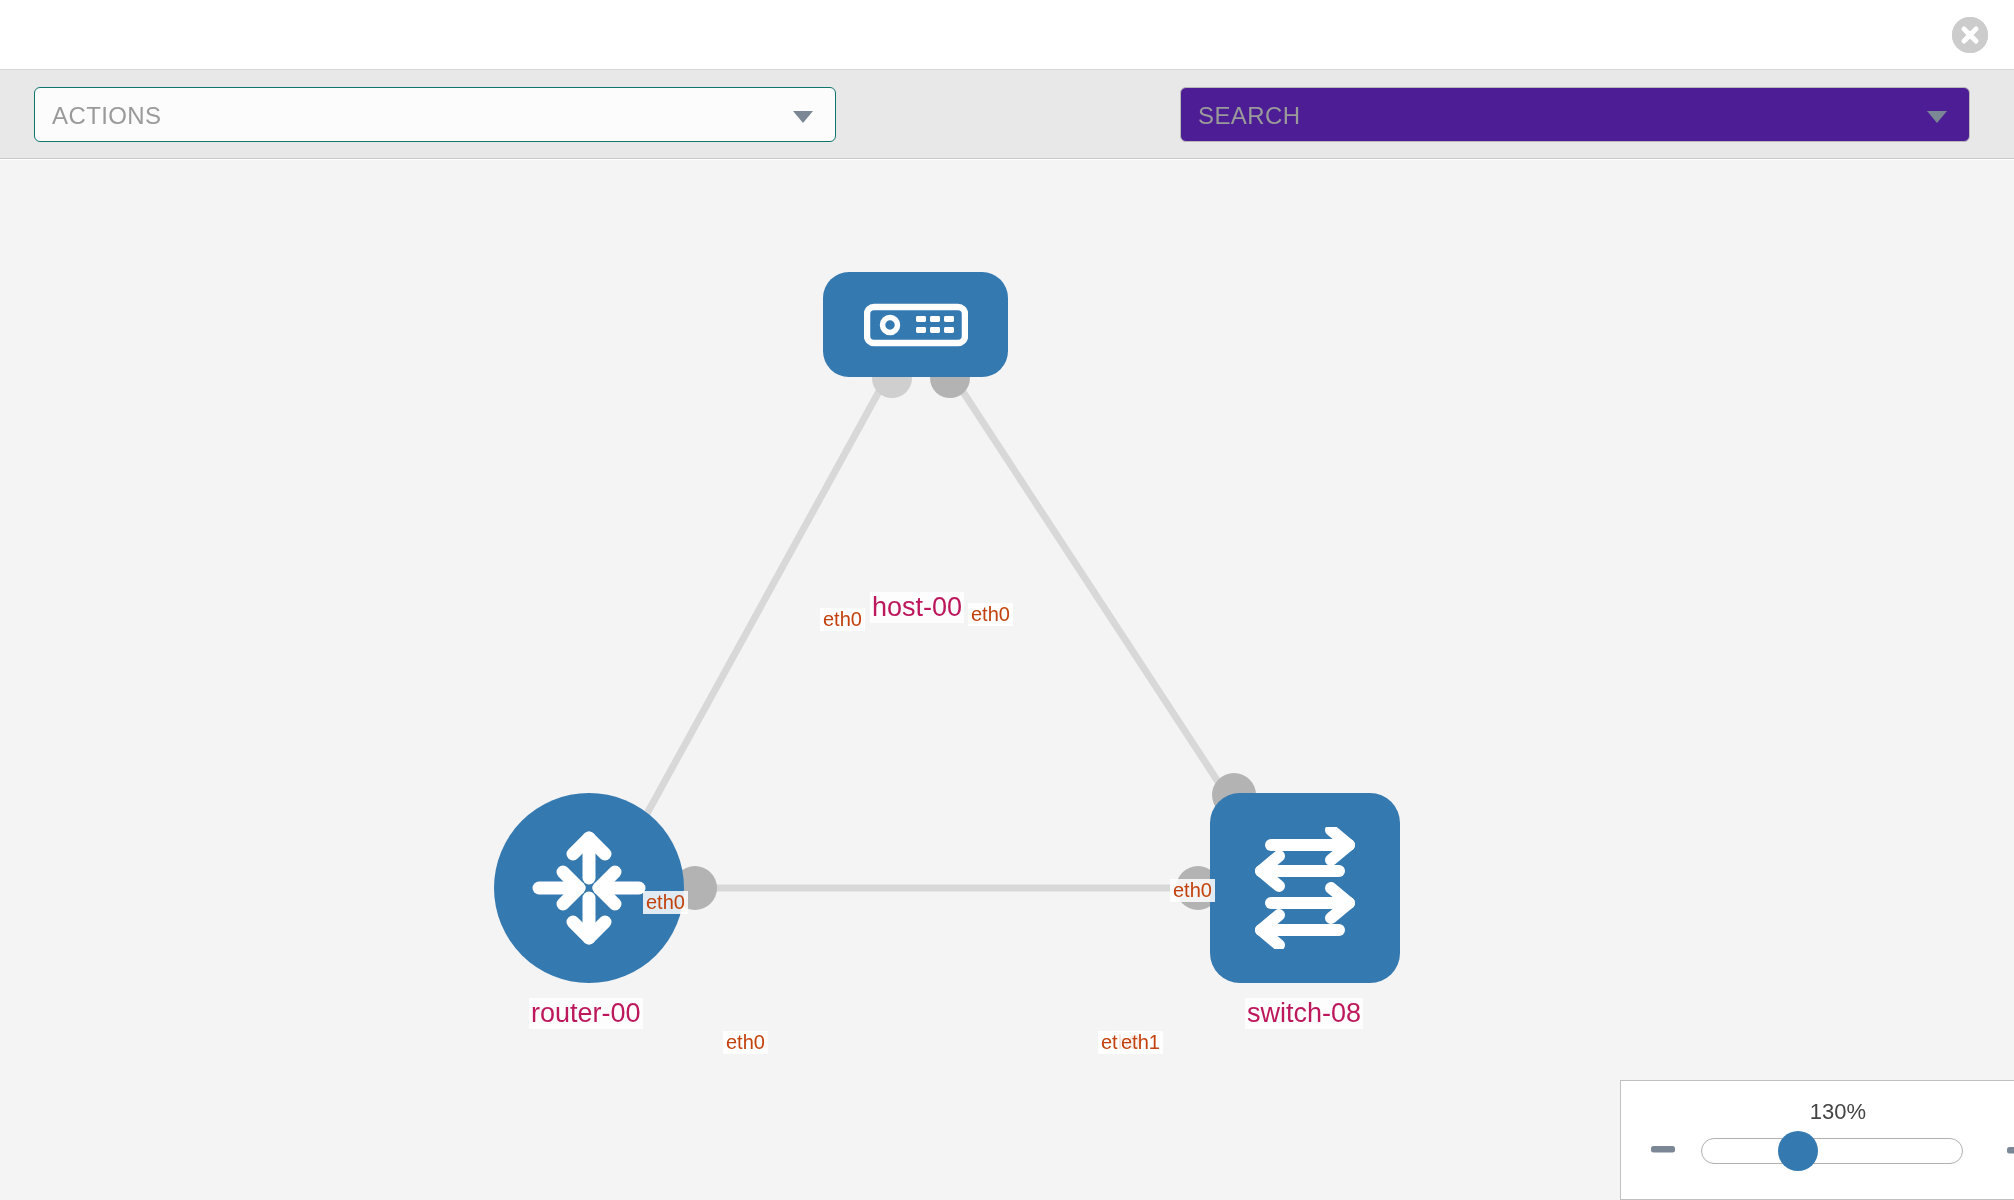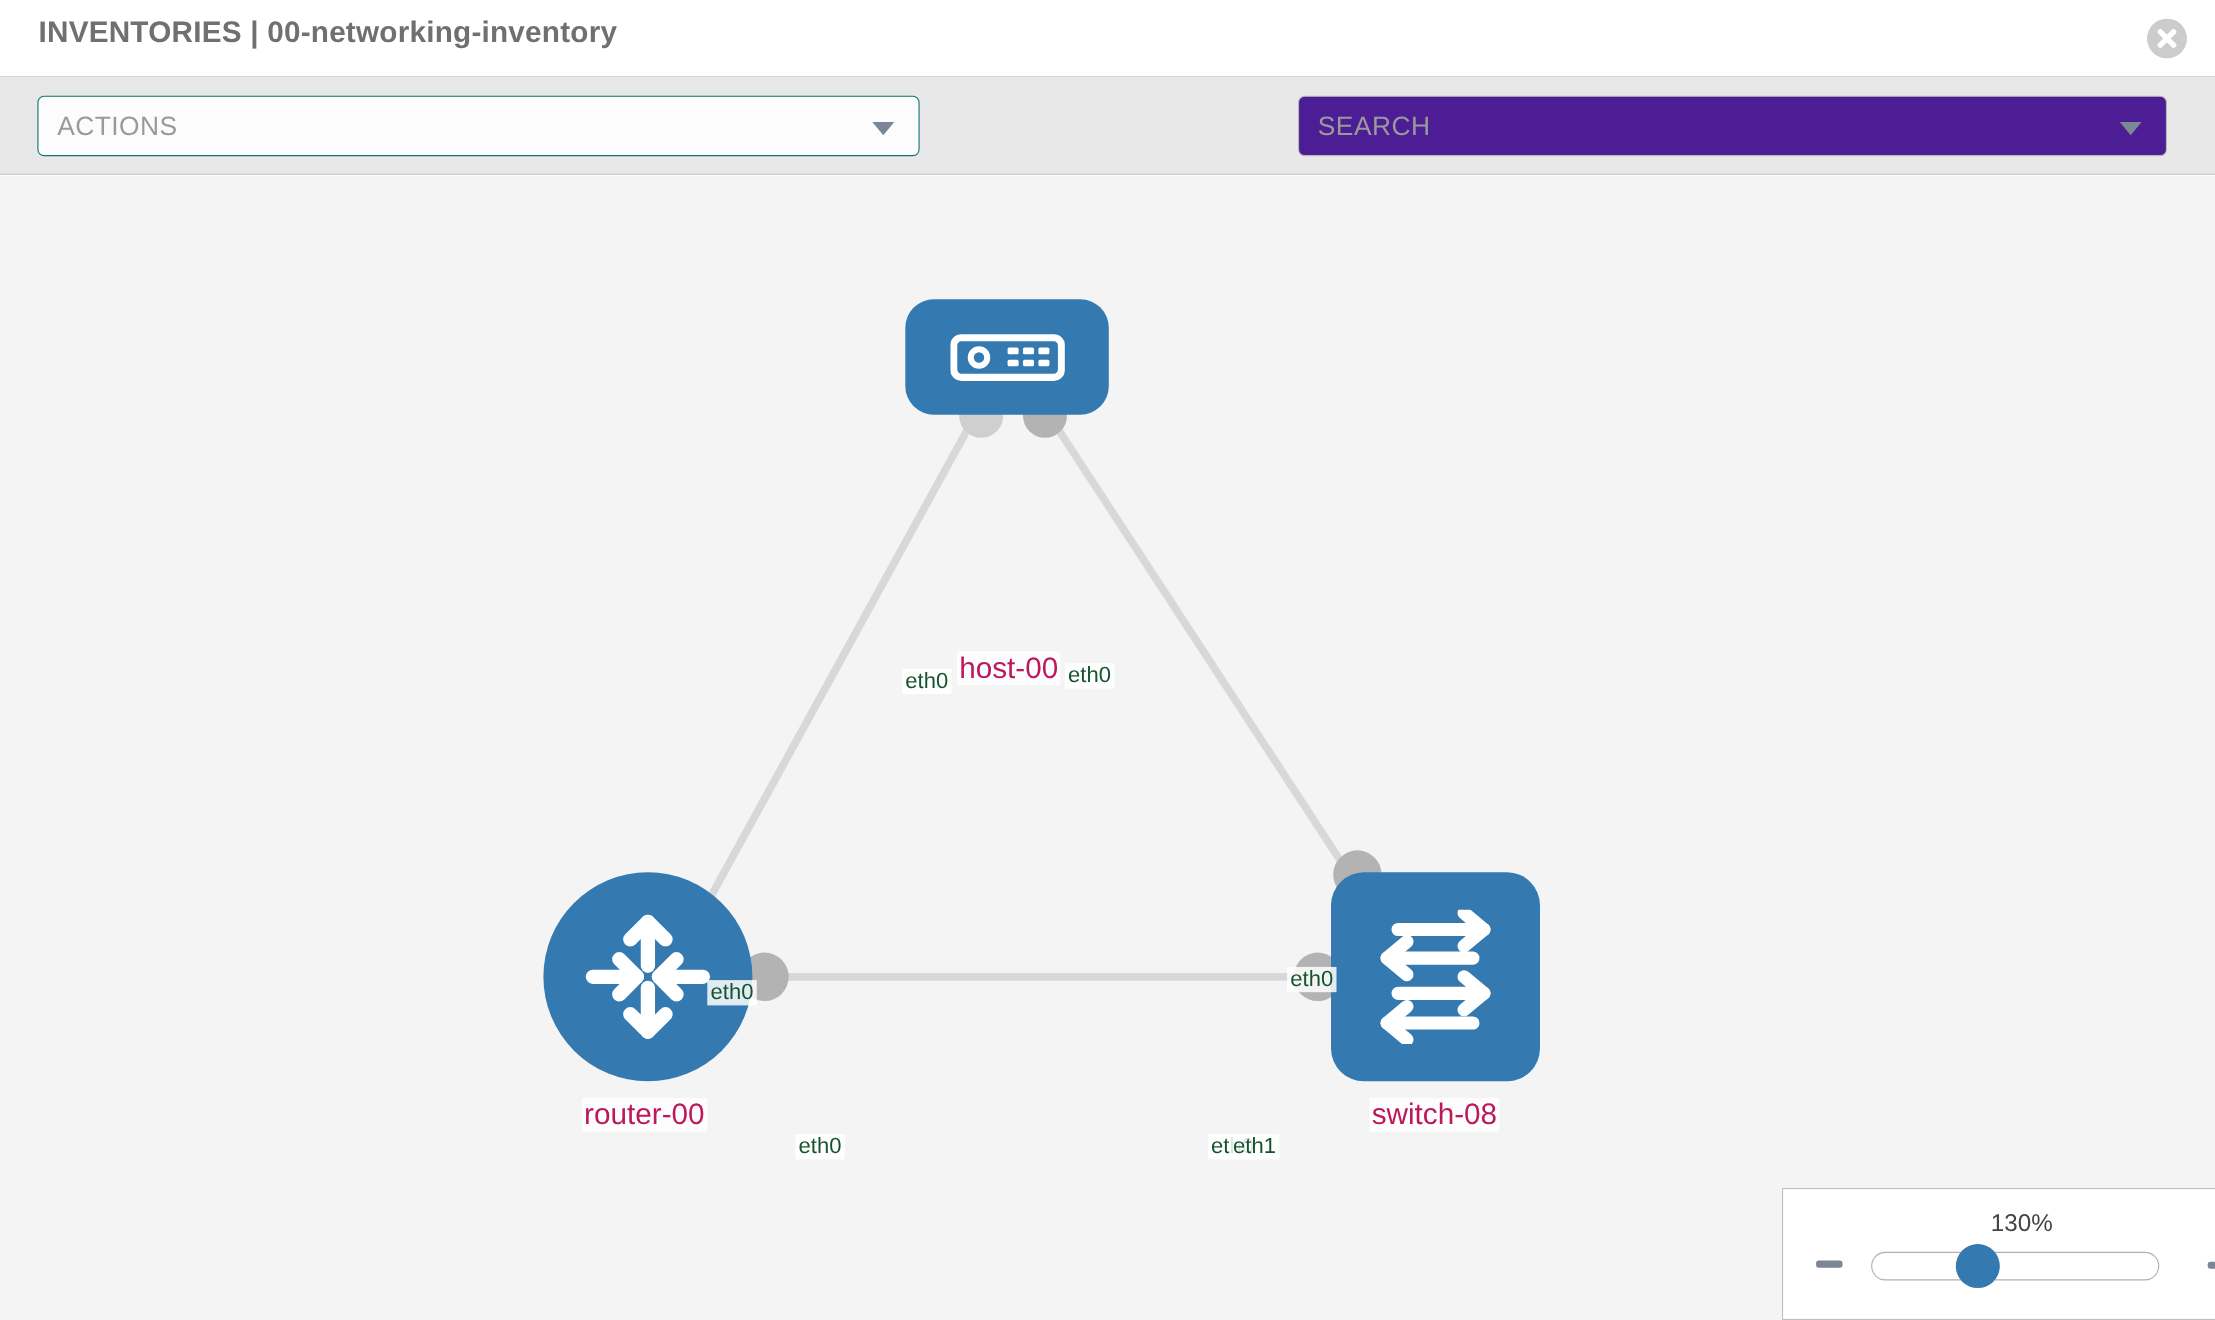--- a/index.html
+++ b/index.html
@@ -94,21 +94,21 @@
   }
   .node-label {
     position: absolute;
     font-size: 27px; color: #be185d;
     background: rgba(255,255,255,.82);
     white-space: nowrap;
     padding: 0 2px;
   }
   .port-label {
     position: absolute;
-    font-size: 20px; color: #14532d;
+    font-size: 20px; color: #c2410c;
     background: rgba(255,255,255,.85);
     white-space: nowrap;
     padding: 0 3px;
     text-align: center;
   }
 
   
   .zoom-panel {
     position: absolute; left: 1620px; top: 1080px;
     width: 436px; height: 120px;
@@ -135,21 +135,20 @@
     width: 40px; height: 40px; border-radius: 50%;
     background: #3479b0; cursor: grab;
   }
 </style>
 </head>
 <body>
 
 <div id="app">
 
   <div class="header">
-    <div class="header-title">INVENTORIES | 00-networking-inventory</div>
     <div class="close-btn">
       <svg width="36" height="36" viewBox="0 0 36 36">
         <circle cx="18" cy="18" r="18" fill="#cccccc"></circle>
         <path d="M12 12 L24 24 M24 12 L12 24" stroke="#ffffff" stroke-width="5" stroke-linecap="round"></path>
       </svg>
     </div>
   </div>
 
   <div class="toolbar">
 

